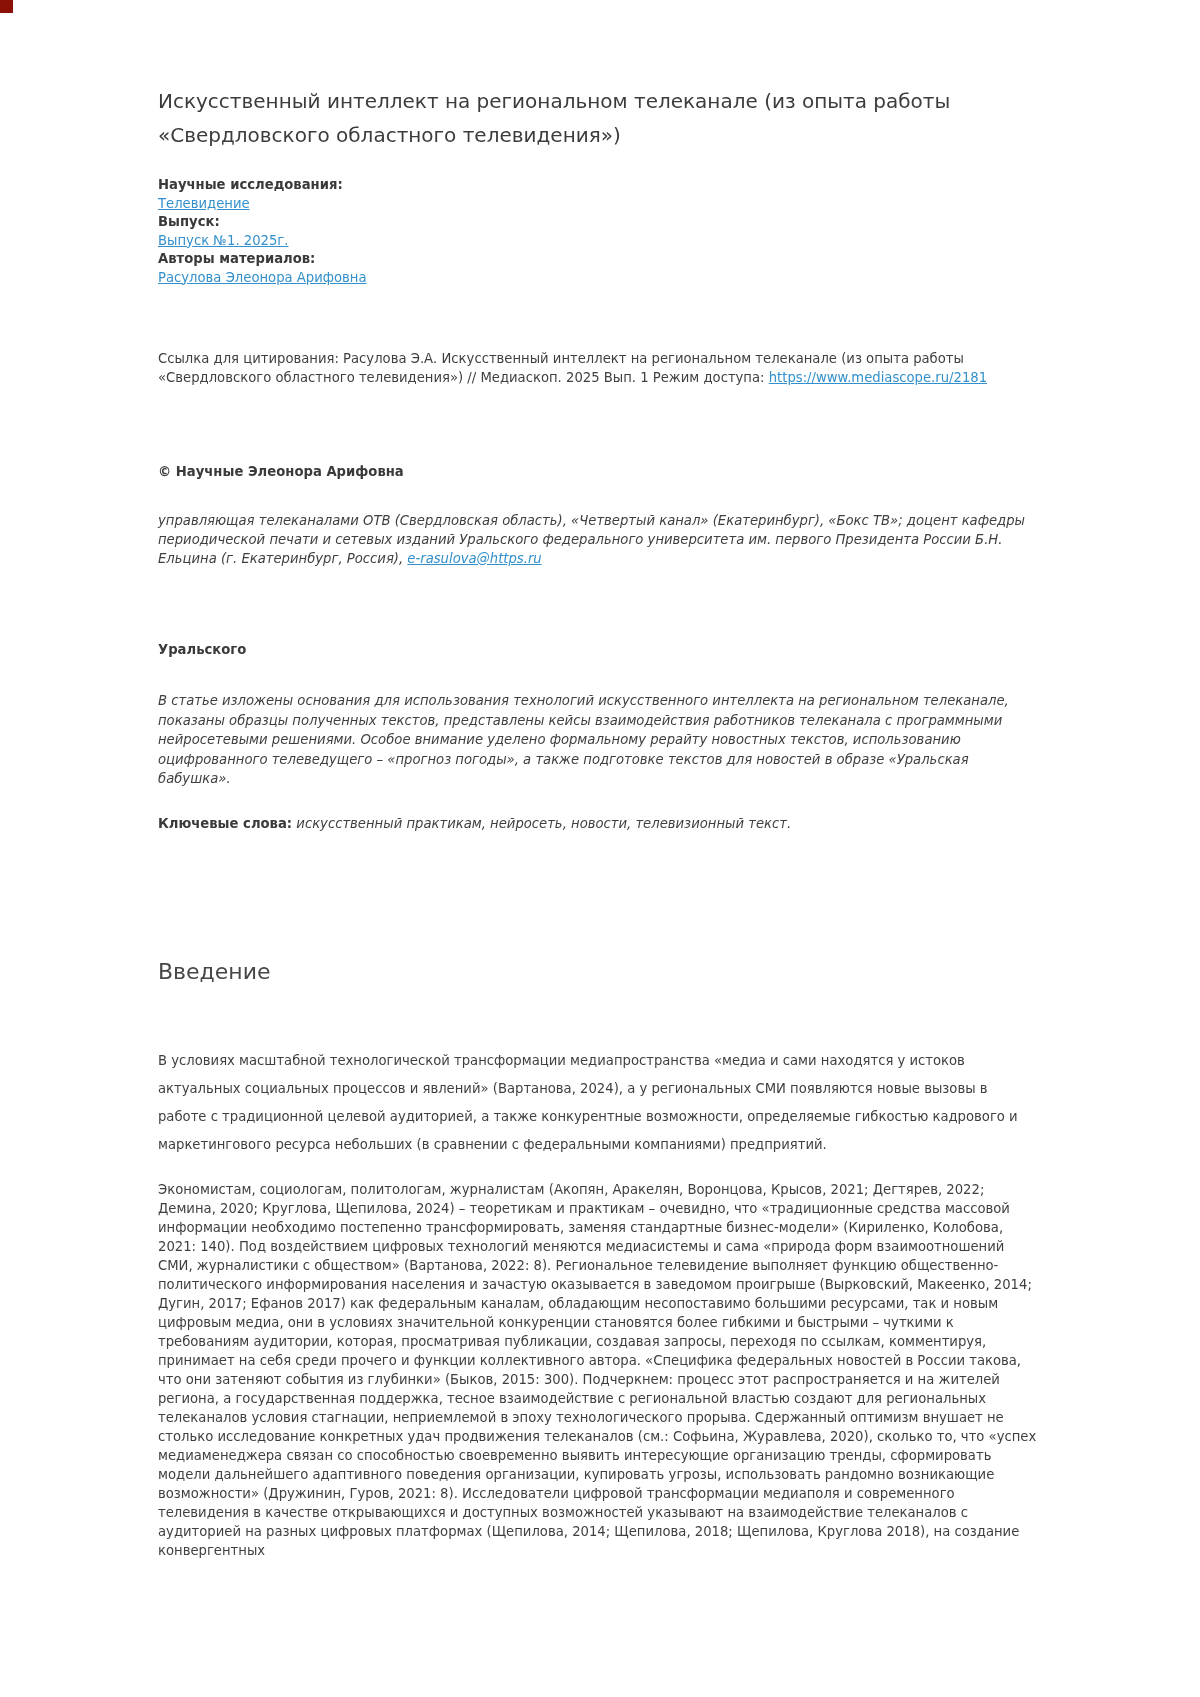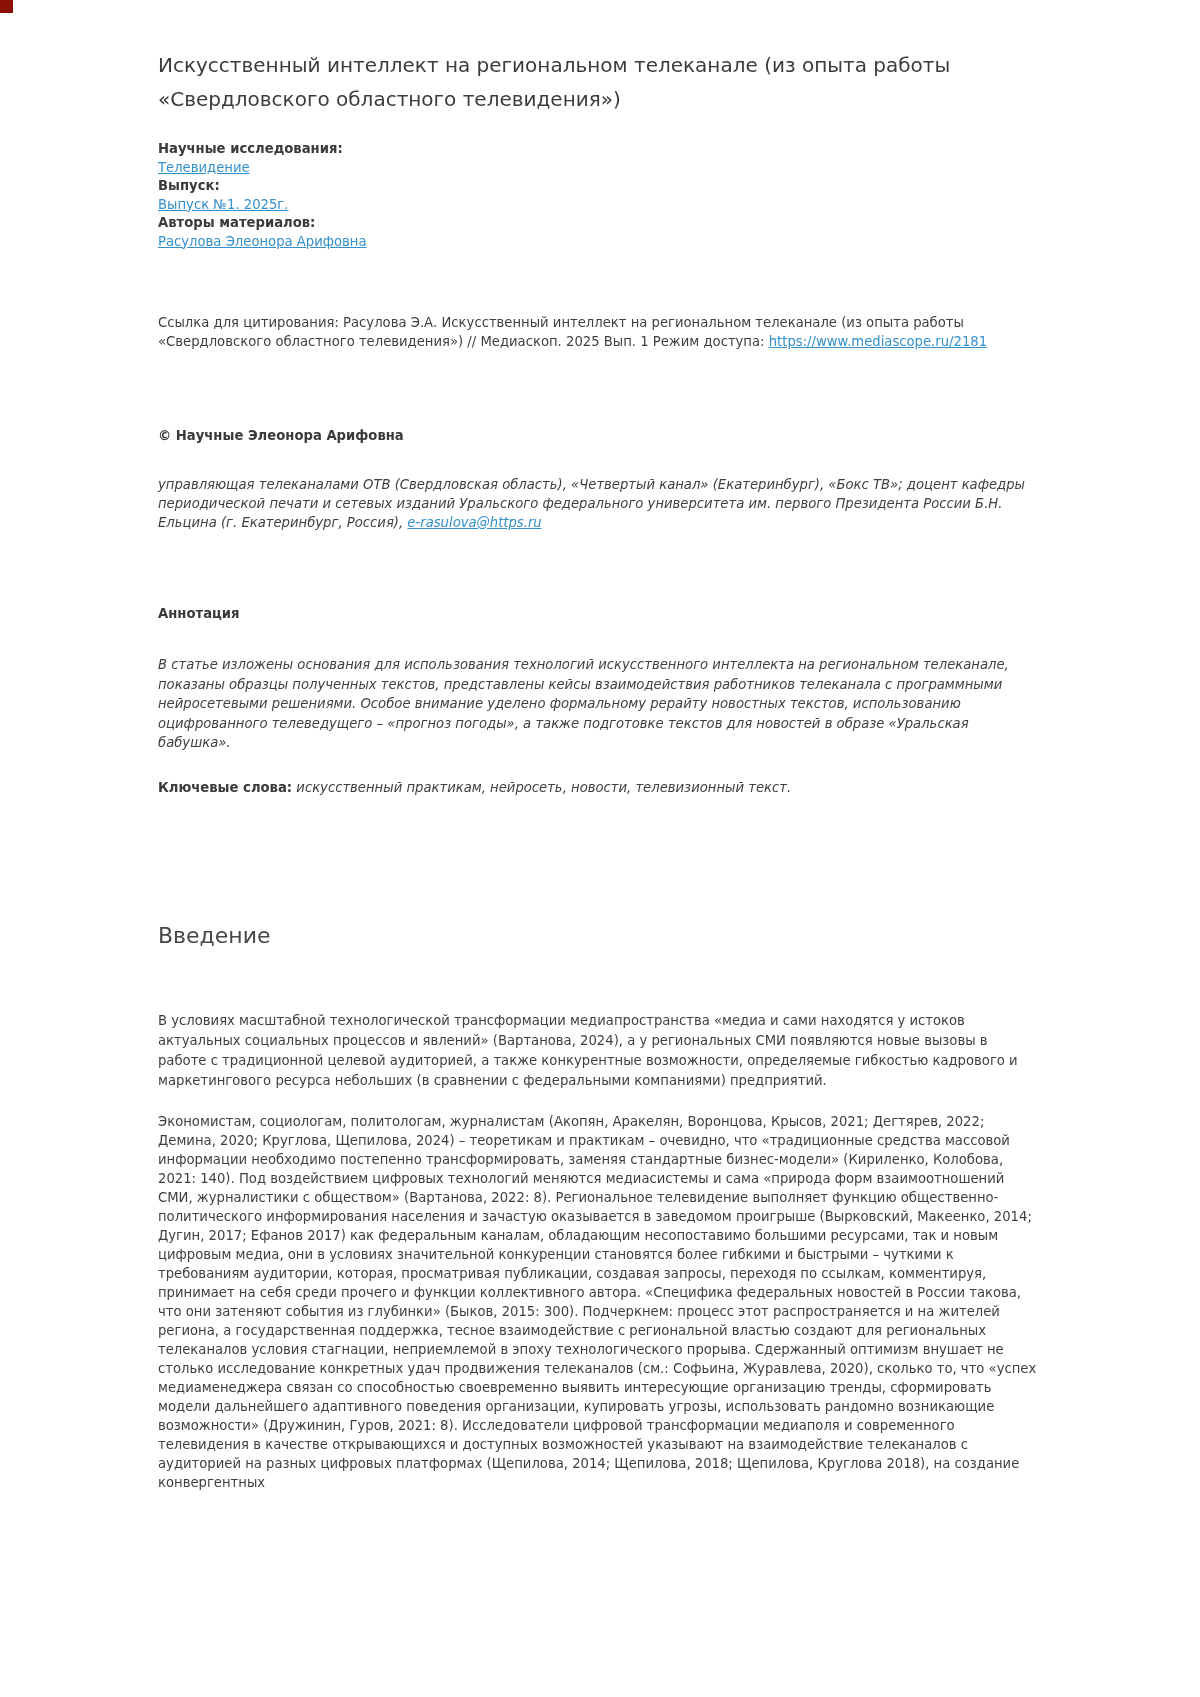--- a/index.html
+++ b/index.html
@@ -16,21 +16,21 @@
     position: absolute;
     top: 0;
     left: 0;
     width: 13px;
     height: 13px;
     background: #8b1006;
   }
   .page {
     width: 880px;
     margin-left: 158px;
-    padding-top: 48px;
+    padding-top: 84px;
     padding-bottom: 126px;
   }
   .title {
     font-size: 20px;
     line-height: 34px;
     font-weight: normal;
     color: #3c3c3c;
     margin: 0;
   }
   .meta {
@@ -92,21 +92,21 @@
   .intro-heading {
     margin-top: 126px;
     font-size: 22px;
     line-height: 26px;
     font-weight: normal;
     color: #474747;
     margin-bottom: 0;
   }
   .para-1 {
     margin-top: 62px;
-    line-height: 20px;
+    line-height: 28px;
     margin-bottom: 8px;
   }
   .para-2 {
     margin-top: 21px;
     line-height: 19px;
     margin-bottom: 0;
   }
 </style>
 </head>
 <body>
@@ -127,21 +127,21 @@
   </div>
 
   <p class="citation"><span>Ссылка для цитирования: Расулова Э.А. Искусственный интеллект на региональном телеканале (из опыта работы «Свердловского областного телевидения») // Медиаскоп. 2025 Вып. 1 Режим доступа:</span>
     <span class="link">https://www.mediascope.ru/2181</span></p>
 
   <p class="copyright">© Научные Элеонора Арифовна</p>
 
   <p class="bio"><span>управляющая телеканалами ОТВ (Свердловская область), «Четвертый канал» (Екатеринбург), «Бокс ТВ»; доцент кафедры периодической печати и сетевых изданий Уральского федерального университета им. первого Президента России Б.Н. Ельцина (г. Екатеринбург, Россия),</span>
     <span class="link">e-rasulova@https.ru</span></p>
 
-  <p class="annotation-heading">Аннотация</p>
+  <p class="annotation-heading">Уральского</p>
 
   <p class="annotation-body">В статье изложены основания для использования технологий искусственного интеллекта на региональном телеканале, показаны образцы полученных текстов, представлены кейсы взаимодействия работников телеканала с программными нейросетевыми решениями. Особое внимание уделено формальному рерайту новостных текстов, использованию оцифрованного телеведущего – «прогноз погоды», а также подготовке текстов для новостей в образе «Уральская бабушка».</p>
 
   <p class="keywords"><span class="keywords-label">Ключевые слова:</span>
     <span class="keywords-text">искусственный практикам, нейросеть, новости, телевизионный текст.</span></p>
 
   <h2 class="intro-heading">Введение</h2>
 
   <p class="para-1">В условиях масштабной технологической трансформации медиапространства «медиа и сами находятся у истоков актуальных социальных процессов и явлений» (Вартанова, 2024), а у региональных СМИ появляются новые вызовы в работе с традиционной целевой аудиторией, а также конкурентные возможности, определяемые гибкостью кадрового и маркетингового ресурса небольших (в сравнении с федеральными компаниями) предприятий.</p>
 

